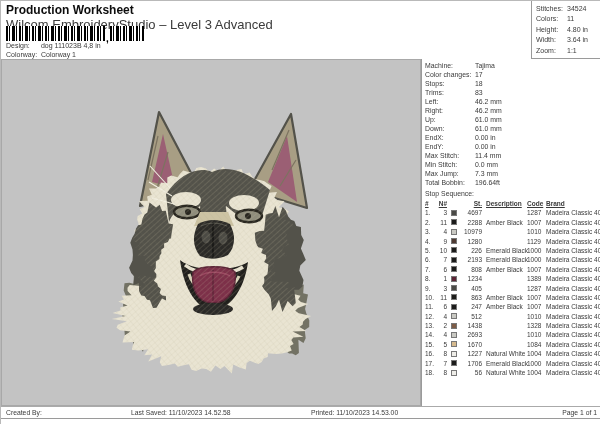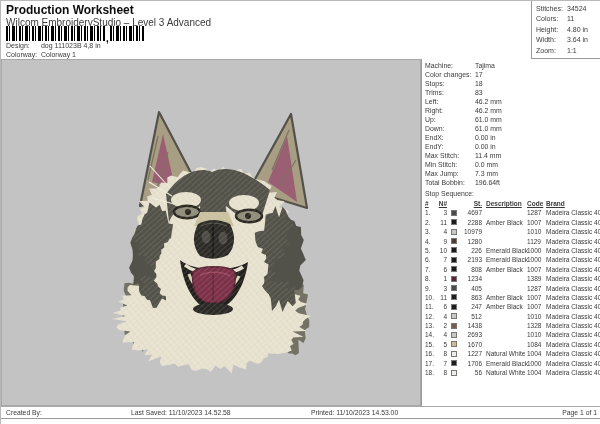--- a/index.html
+++ b/index.html
@@ -2,21 +2,21 @@
 <html style="--c-background: #c3c3c3; --c-fur-cream: #e9e4d2; --c-fur-shade: #ccc3a3; --c-fur-dark: #53524a; --c-fur-gray: #737264; --c-ear-tan: #a89e84; --c-ear-pink: #9b5f74; --c-eye-iris: #8f8d7c; --c-eye-dark: #28261f; --c-nose: #2b2a27; --c-tongue: #7d3049; --c-mouth: #201f1c;"><head>
 <meta charset="utf-8">
 <style>
   html,body{margin:0;padding:0;background:#888;}
   .page{position:relative;width:600px;height:424px;background:#fff;
         font-family:"Liberation Sans",sans-serif;color:#2e2e2e;overflow:hidden;
         box-sizing:border-box;border-top:1px solid #b9b9b9;border-left:1px solid #b9b9b9;}
   
   .hdr{position:absolute;left:0;top:0;width:530px;height:58px;}
   .hdr-title{position:absolute;left:5px;top:2px;font-size:12px;font-weight:bold;color:#0d0d0d;}
-  .hdr-sub{position:absolute;left:5px;top:16px;font-size:10px;color:#3a3a3a;}
+  .hdr-sub{position:absolute;left:5px;top:16px;font-size:13px;color:#3a3a3a;}
   .barcode{position:absolute;left:5px;top:25px;height:15px;display:flex;align-items:flex-end;}
   .bars{height:15px;background:repeating-linear-gradient(90deg,#000 0,#000 2px,#fff 2px,#fff 3px,#000 3px,#000 4px,#fff 4px,#fff 6px,#000 6px,#000 9px,#fff 9px,#fff 10px,#000 10px,#000 11px,#fff 11px,#fff 13px);}
   .b1{width:99px}.b2{width:34px}
   .bc-comma{font-size:10px;font-weight:bold;line-height:5px;margin:0 1px;color:#000;}
   .meta-row{position:absolute;left:5px;font-size:7px;color:#3a3a3a;}
   .meta-row .lab{display:inline-block;width:33px;}
   .m1{top:41px}.m2{top:50px}
   
   .stats{position:absolute;left:530px;top:0;width:69px;height:58px;border-left:1px solid #9a9a9a;
          border-bottom:1px solid #9a9a9a;box-sizing:border-box;padding-top:3px;}

